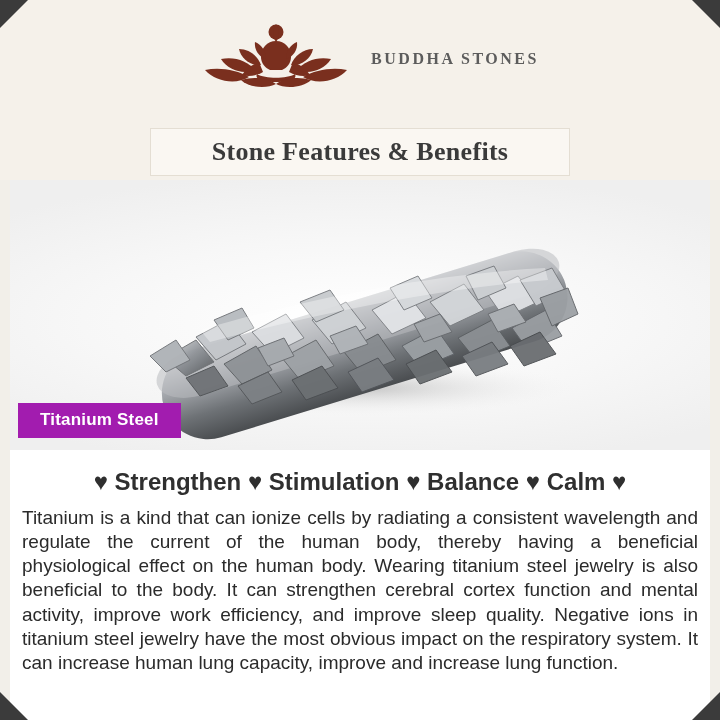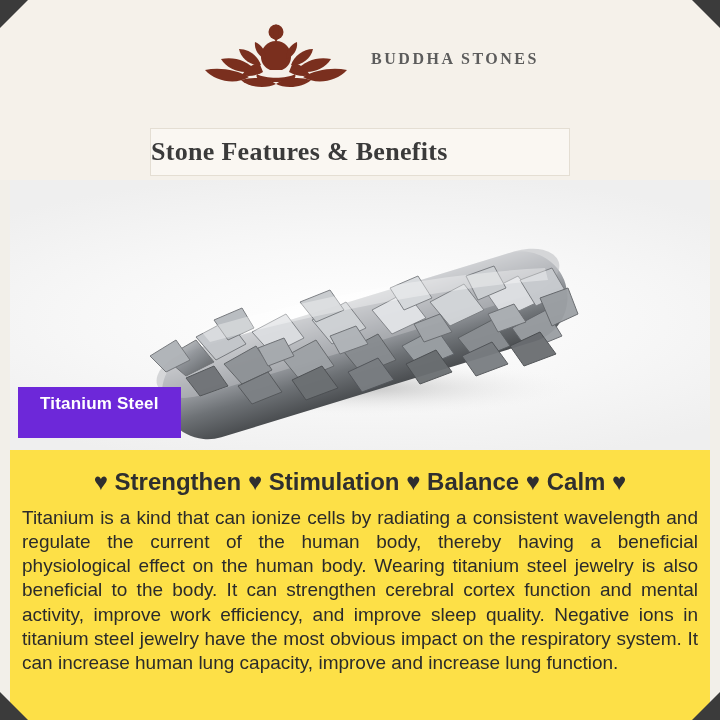--- a/index.html
+++ b/index.html
@@ -83,20 +83,21 @@
   .title-band {
     position: absolute;
     left: 150px;
     right: 150px;
     top: 128px;
     height: 48px;
     background: #faf7f2;
     border: 1px solid #e4ded3;
     display: flex;
     align-items: center;
+    justify-content: center;
     box-sizing: border-box;
   }
   .title-band .title-text {
     font-family: "Liberation Serif", serif;
     font-size: 26px;
     font-weight: bold;
     color: #3a3a3a;
     letter-spacing: 0.3px;
   }
 
@@ -118,34 +119,34 @@
     left: 0;
     top: 0;
     width: 100%;
     height: 100%;
   }
 
   .stone-label {
     position: absolute;
     left: 18px;
     bottom: 12px;
-    background: #6d28d9;
+    background: #a21caf;
     color: #ffffff;
     font-size: 17px;
     font-weight: bold;
-    padding: 7px 22px 24px 22px;
+    padding: 7px 22px 8px 22px;
     letter-spacing: 0.2px;
     z-index: 4;
   }
 
   
   .content {
     position: relative;
     height: 270px;
-    background: #fde047;
+    background: #ffffff;
     padding: 18px 22px 16px 22px;
     box-sizing: border-box;
   }
   .benefits {
     text-align: center;
     font-size: 24px;
     font-weight: bold;
     color: #2f2f2f;
     margin-bottom: 10px;
     font-family: "Liberation Sans", sans-serif;

